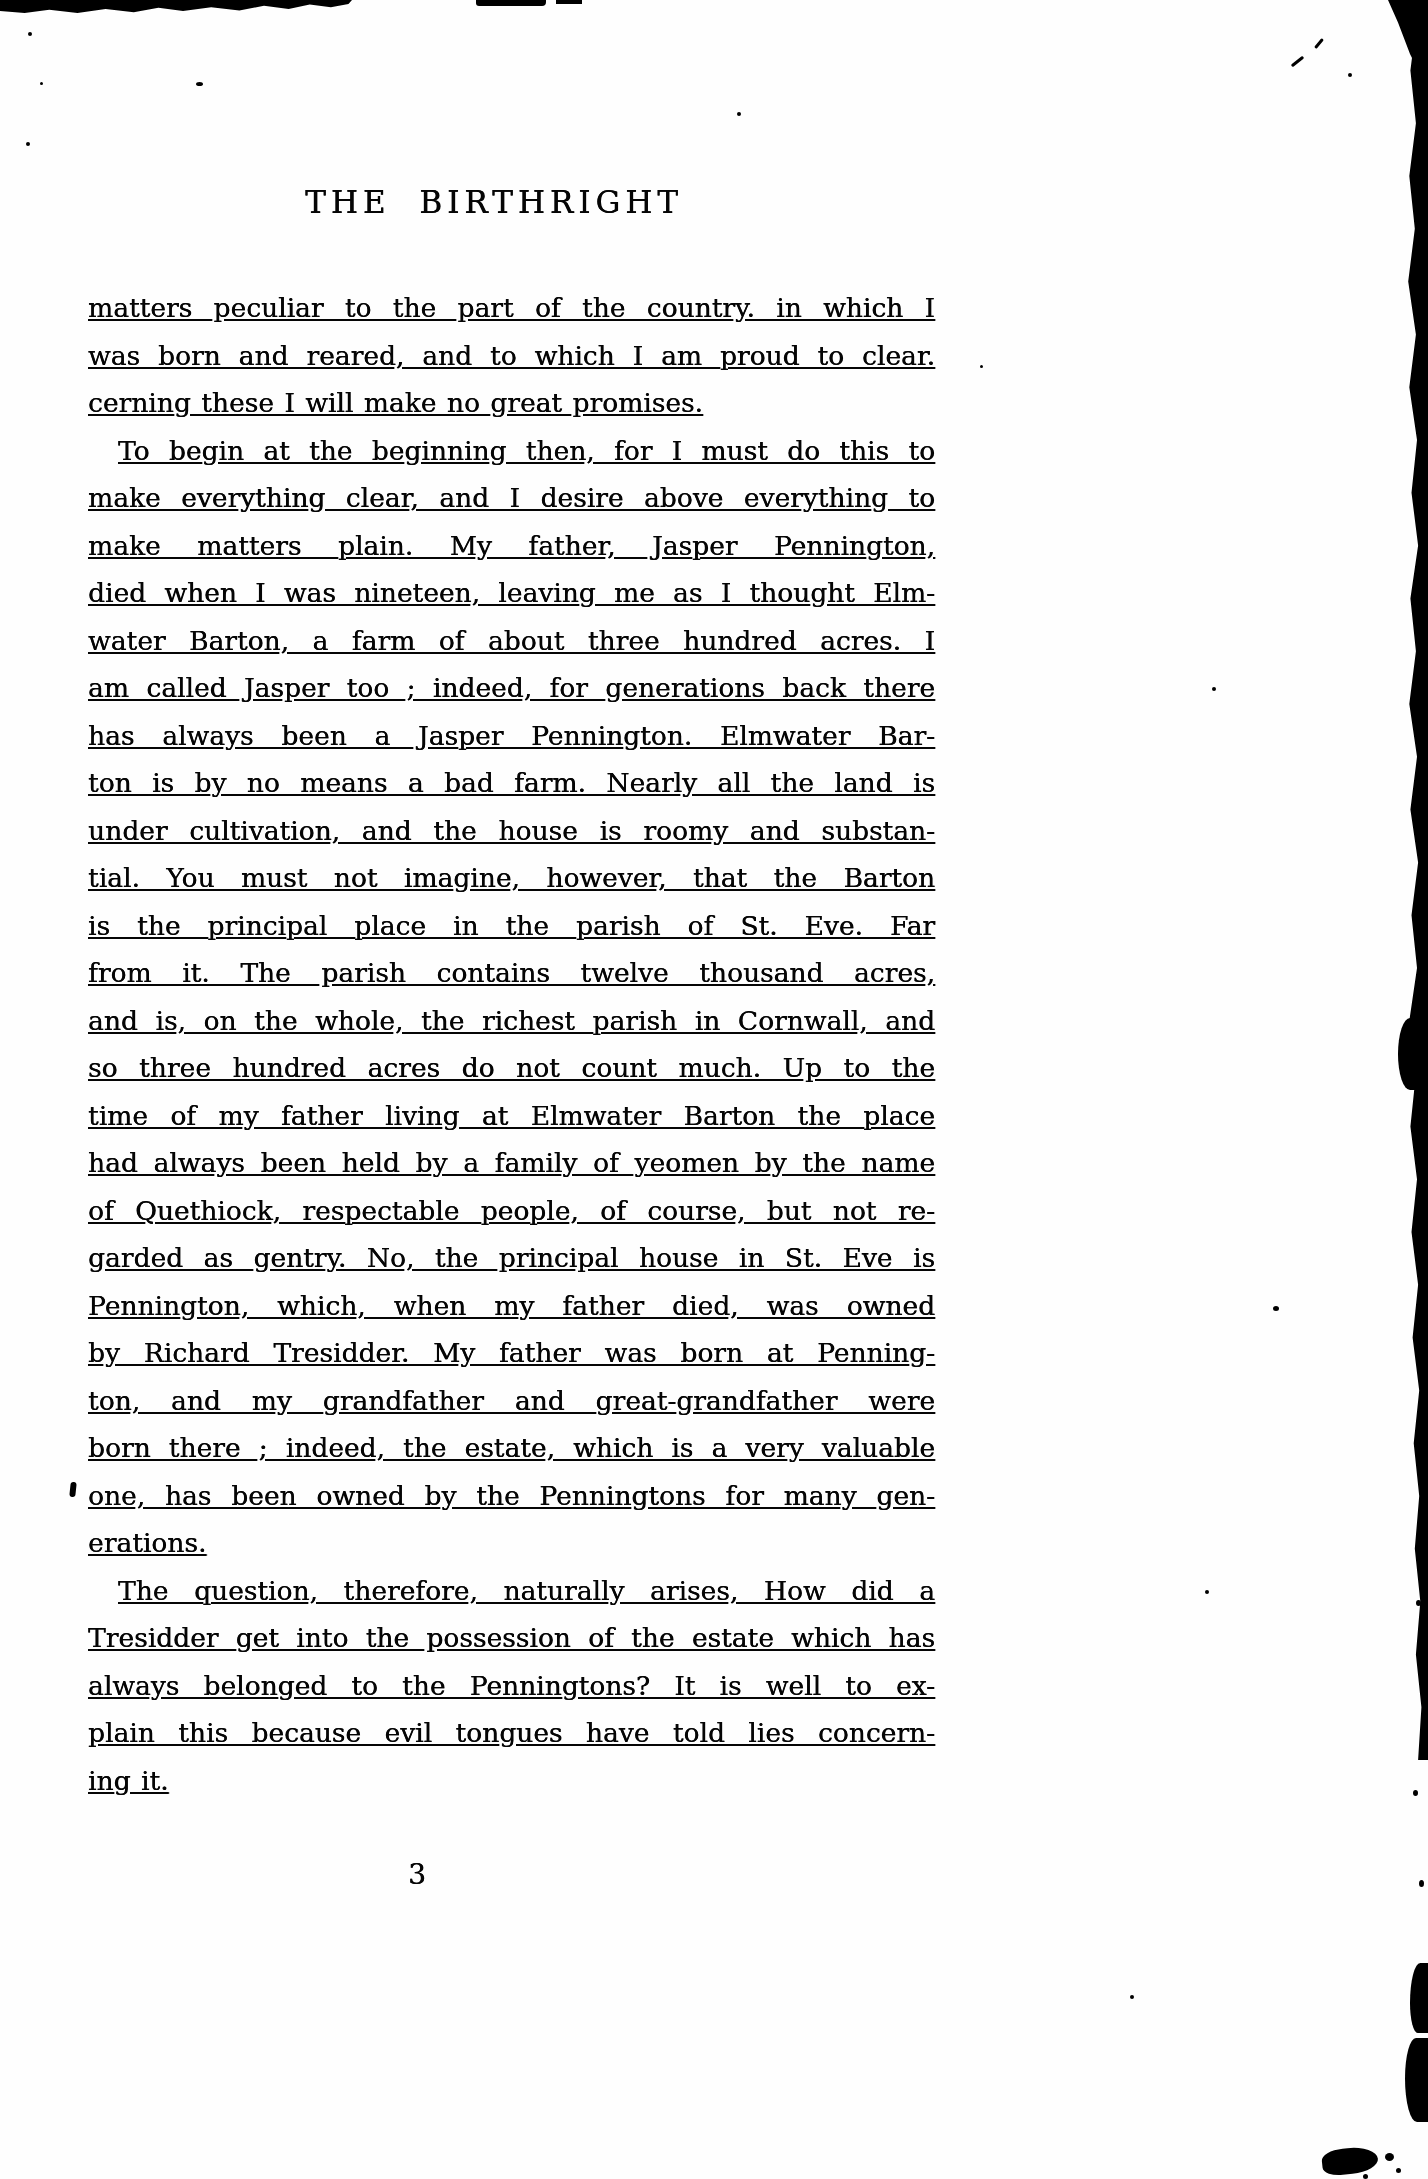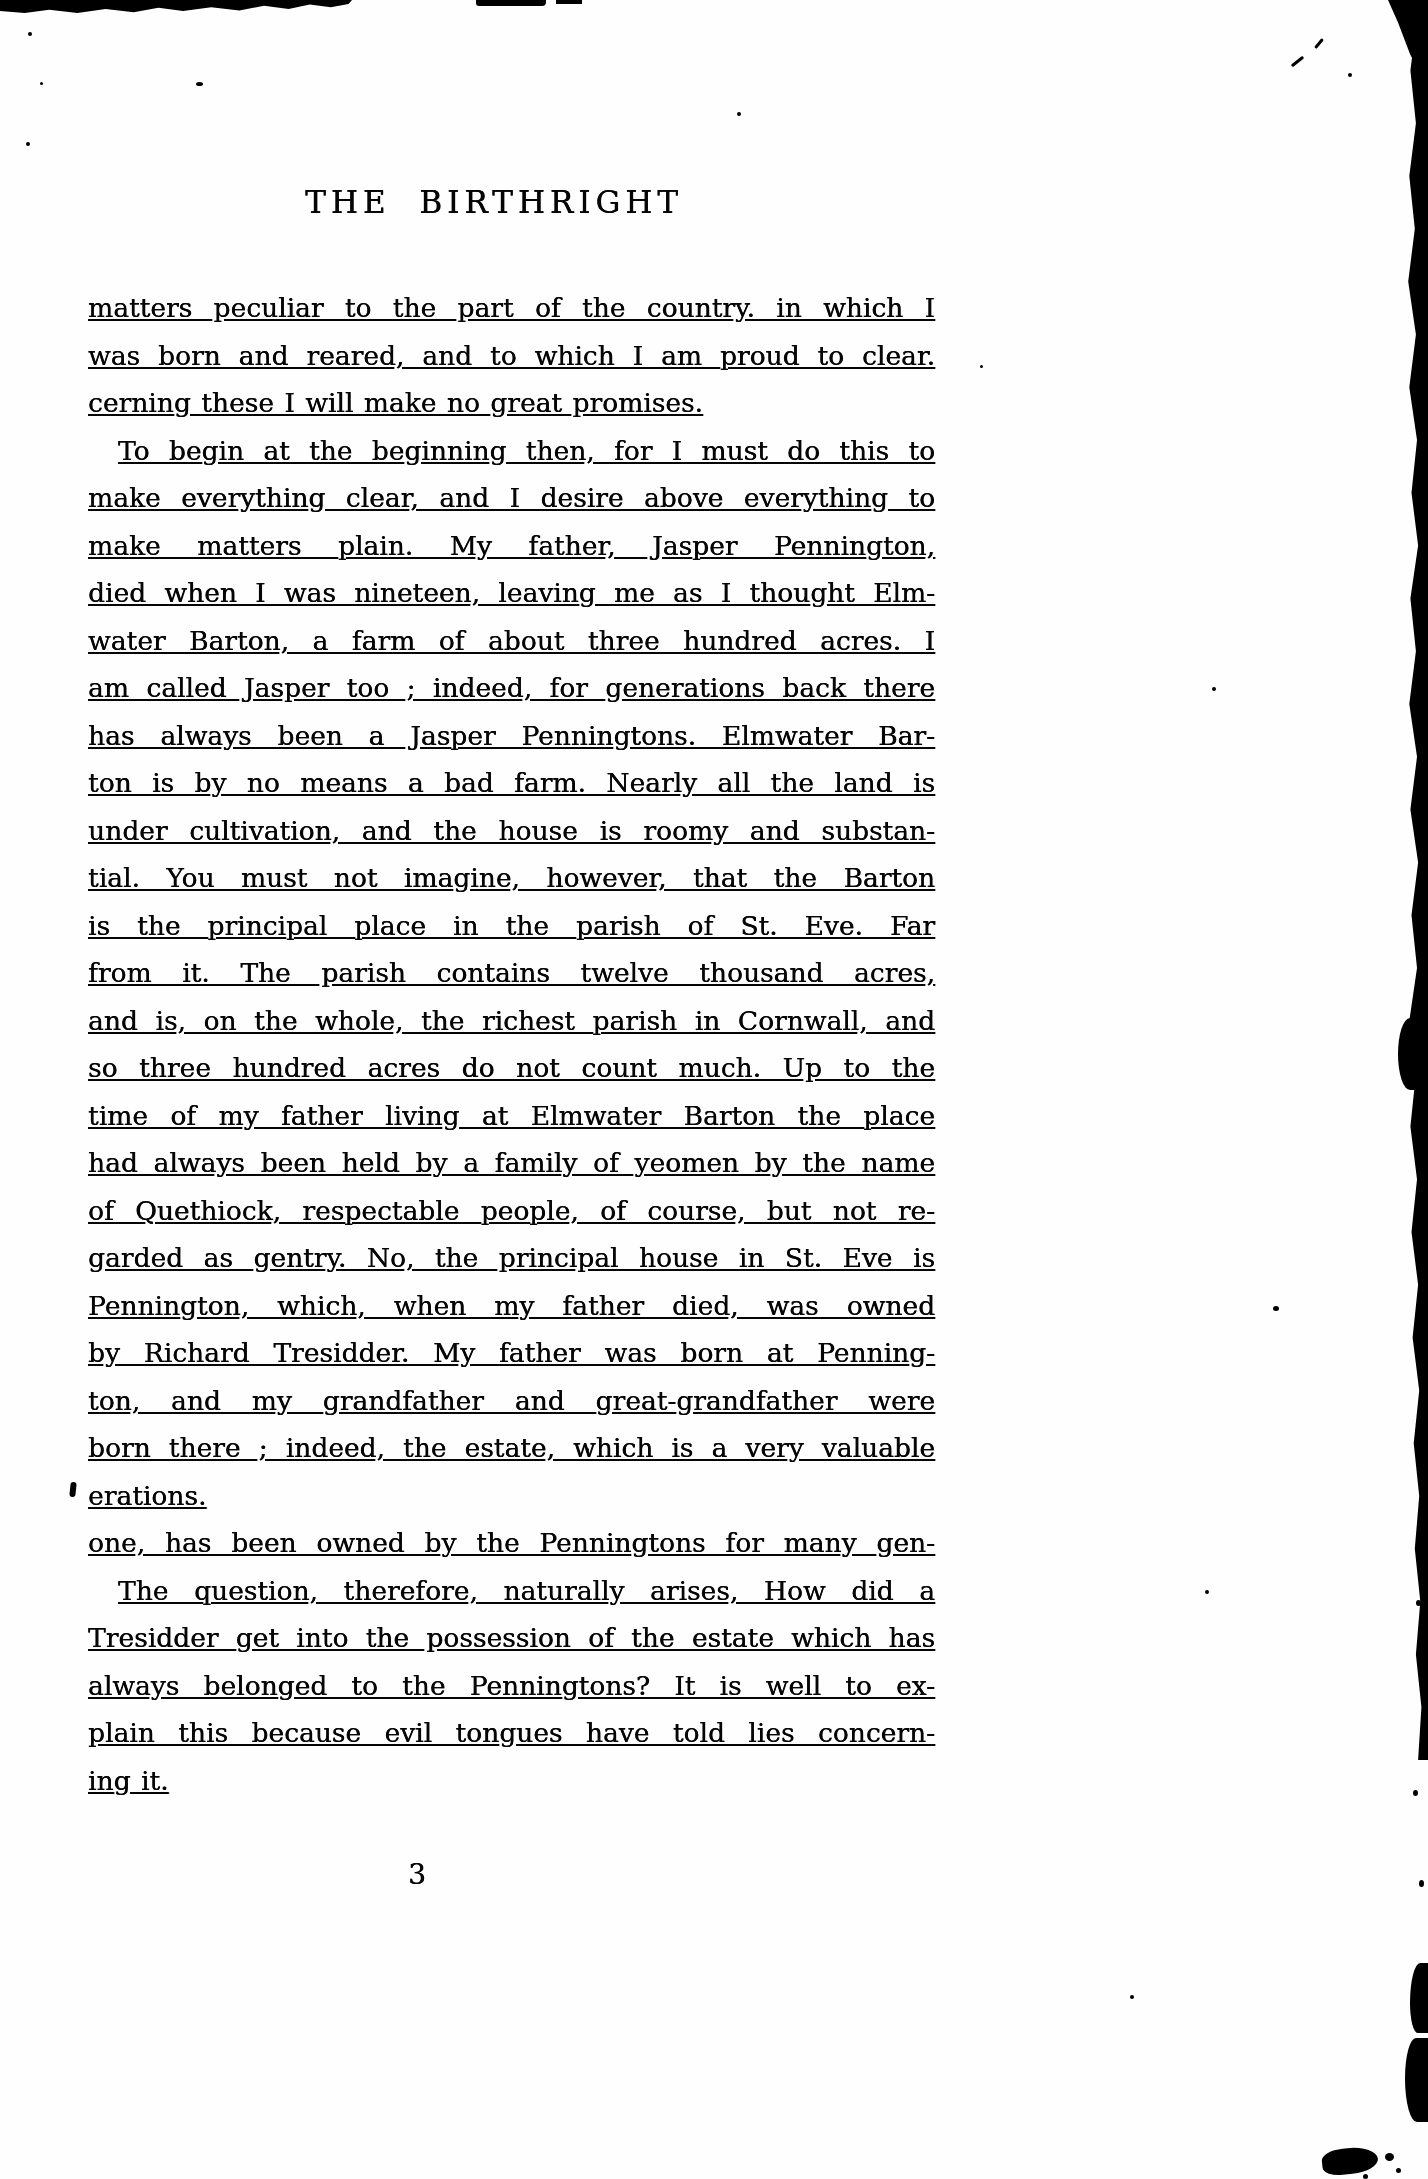--- a/index.html
+++ b/index.html
@@ -65,38 +65,38 @@
   <div class="body-text">
       <div class="line">matters peculiar to the part of the country. in which I</div>
       <div class="line">was born and reared, and to which I am proud to clear.</div>
       <div class="line para-end">cerning these I will make no great promises.</div>
       <div class="line indent">To begin at the beginning then, for I must do this to</div>
       <div class="line">make everything clear, and I desire above everything to</div>
       <div class="line">make matters plain.  My father, Jasper Pennington,</div>
       <div class="line">died when I was nineteen, leaving me as I thought Elm-</div>
       <div class="line">water Barton, a farm of about three hundred acres.  I</div>
       <div class="line">am called Jasper too ; indeed, for generations back there</div>
-      <div class="line">has always been a Jasper Penningtons.  Elmwater Bar-</div>
+      <div class="line">has always been a Jasper Pennington.  Elmwater Bar-</div>
       <div class="line">ton is by no means a bad farm.  Nearly all the land is</div>
       <div class="line">under cultivation, and the house is roomy and substan-</div>
       <div class="line">tial.  You must not imagine, however, that the Barton</div>
       <div class="line">is the principal place in the parish of St. Eve.  Far</div>
       <div class="line">from it.  The parish contains twelve thousand acres,</div>
       <div class="line">and is, on the whole, the richest parish in Cornwall, and</div>
       <div class="line">so three hundred acres do not count much.  Up to the</div>
       <div class="line">time of my father living at Elmwater Barton the place</div>
       <div class="line">had always been held by a family of yeomen by the name</div>
       <div class="line">of Quethiock, respectable people, of course, but not re-</div>
       <div class="line">garded as gentry.  No, the principal house in St. Eve is</div>
       <div class="line">Pennington, which, when my father died, was owned</div>
       <div class="line">by Richard Tresidder.  My father was born at Penning-</div>
       <div class="line">ton, and my grandfather and great-grandfather were</div>
       <div class="line">born there ; indeed, the estate, which is a very valuable</div>
+      <div class="line">one, has been owned by the Penningtons for many gen-</div>
       <div class="line para-end">erations.</div>
-      <div class="line">one, has been owned by the Penningtons for many gen-</div>
       <div class="line indent">The question, therefore, naturally arises, How did a</div>
       <div class="line">Tresidder get into the possession of the estate which has</div>
       <div class="line">always belonged to the Penningtons?  It is well to ex-</div>
       <div class="line">plain this because evil tongues have told lies concern-</div>
       <div class="line para-end">ing it.</div>
     </div>
 
   <div class="page-number">3</div>
 
   <div class="art" style="left:0;top:0;width:352px;height:13px;

